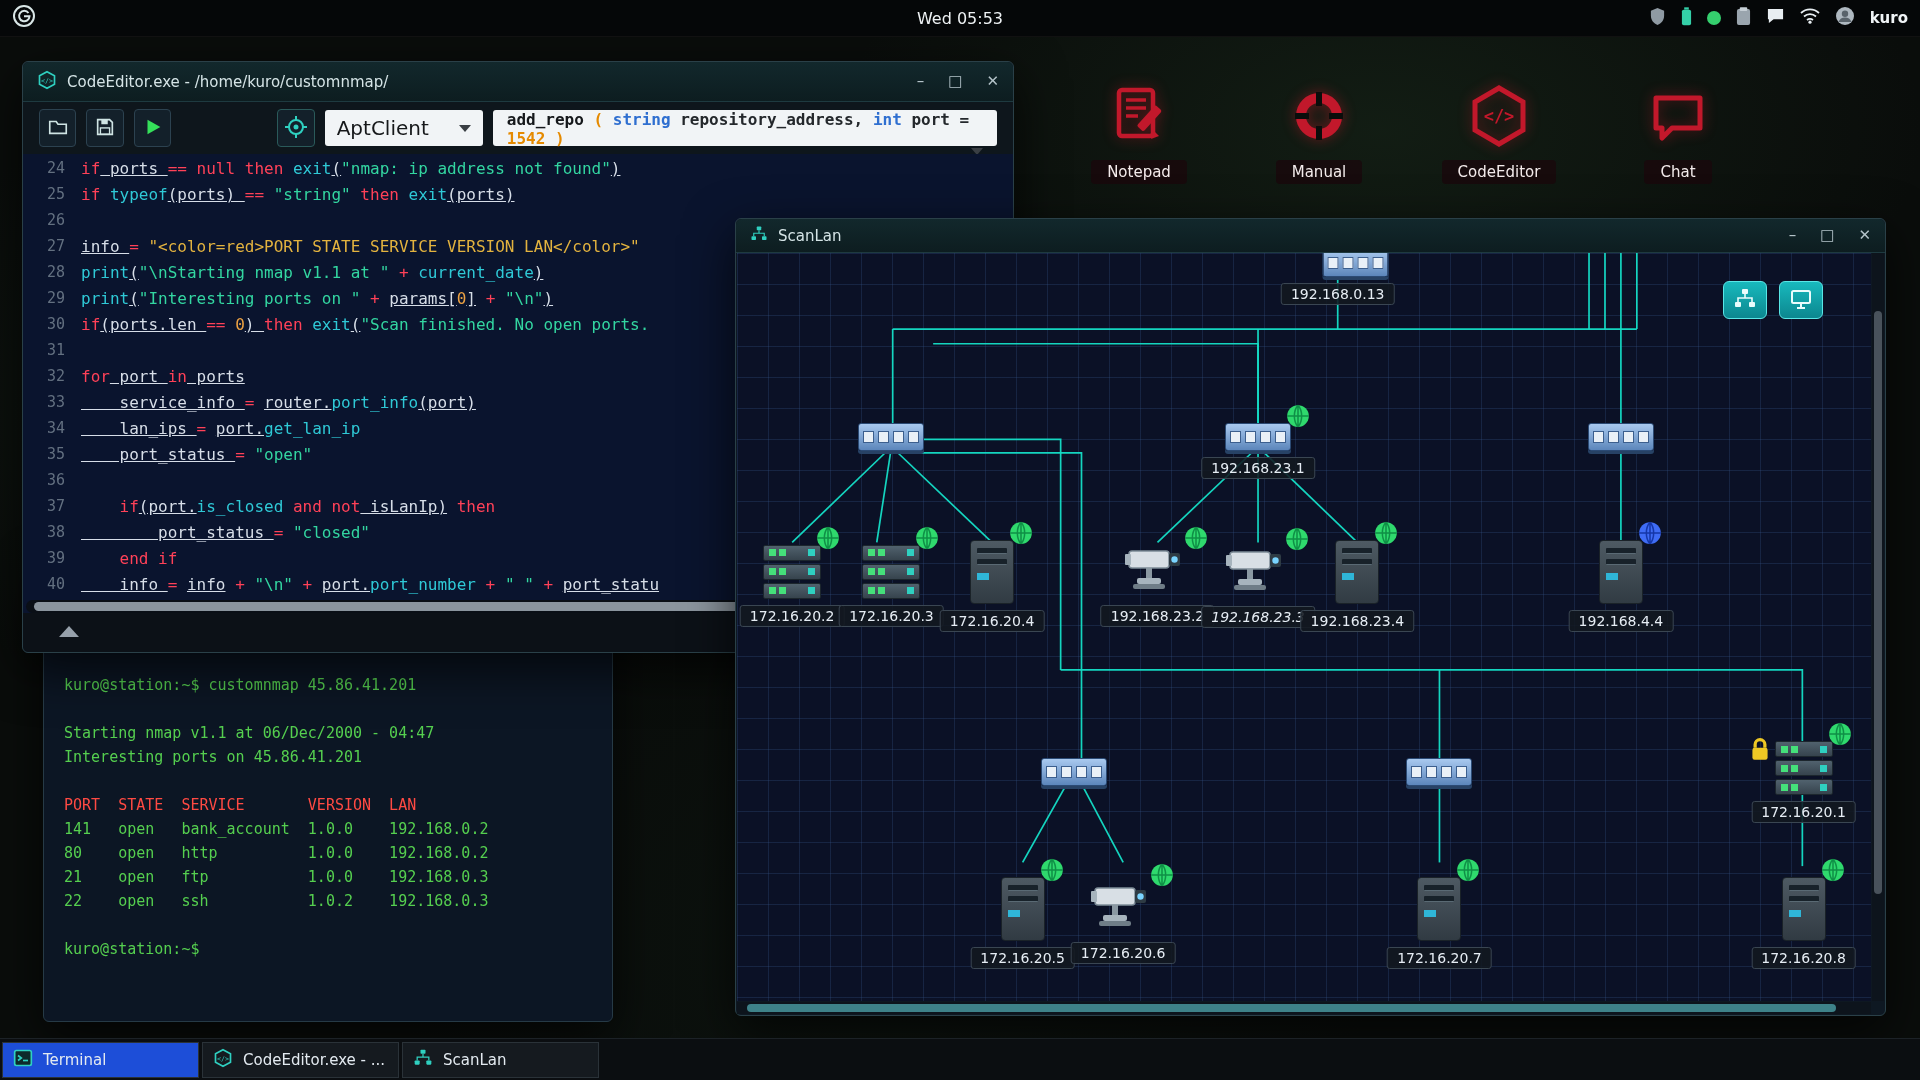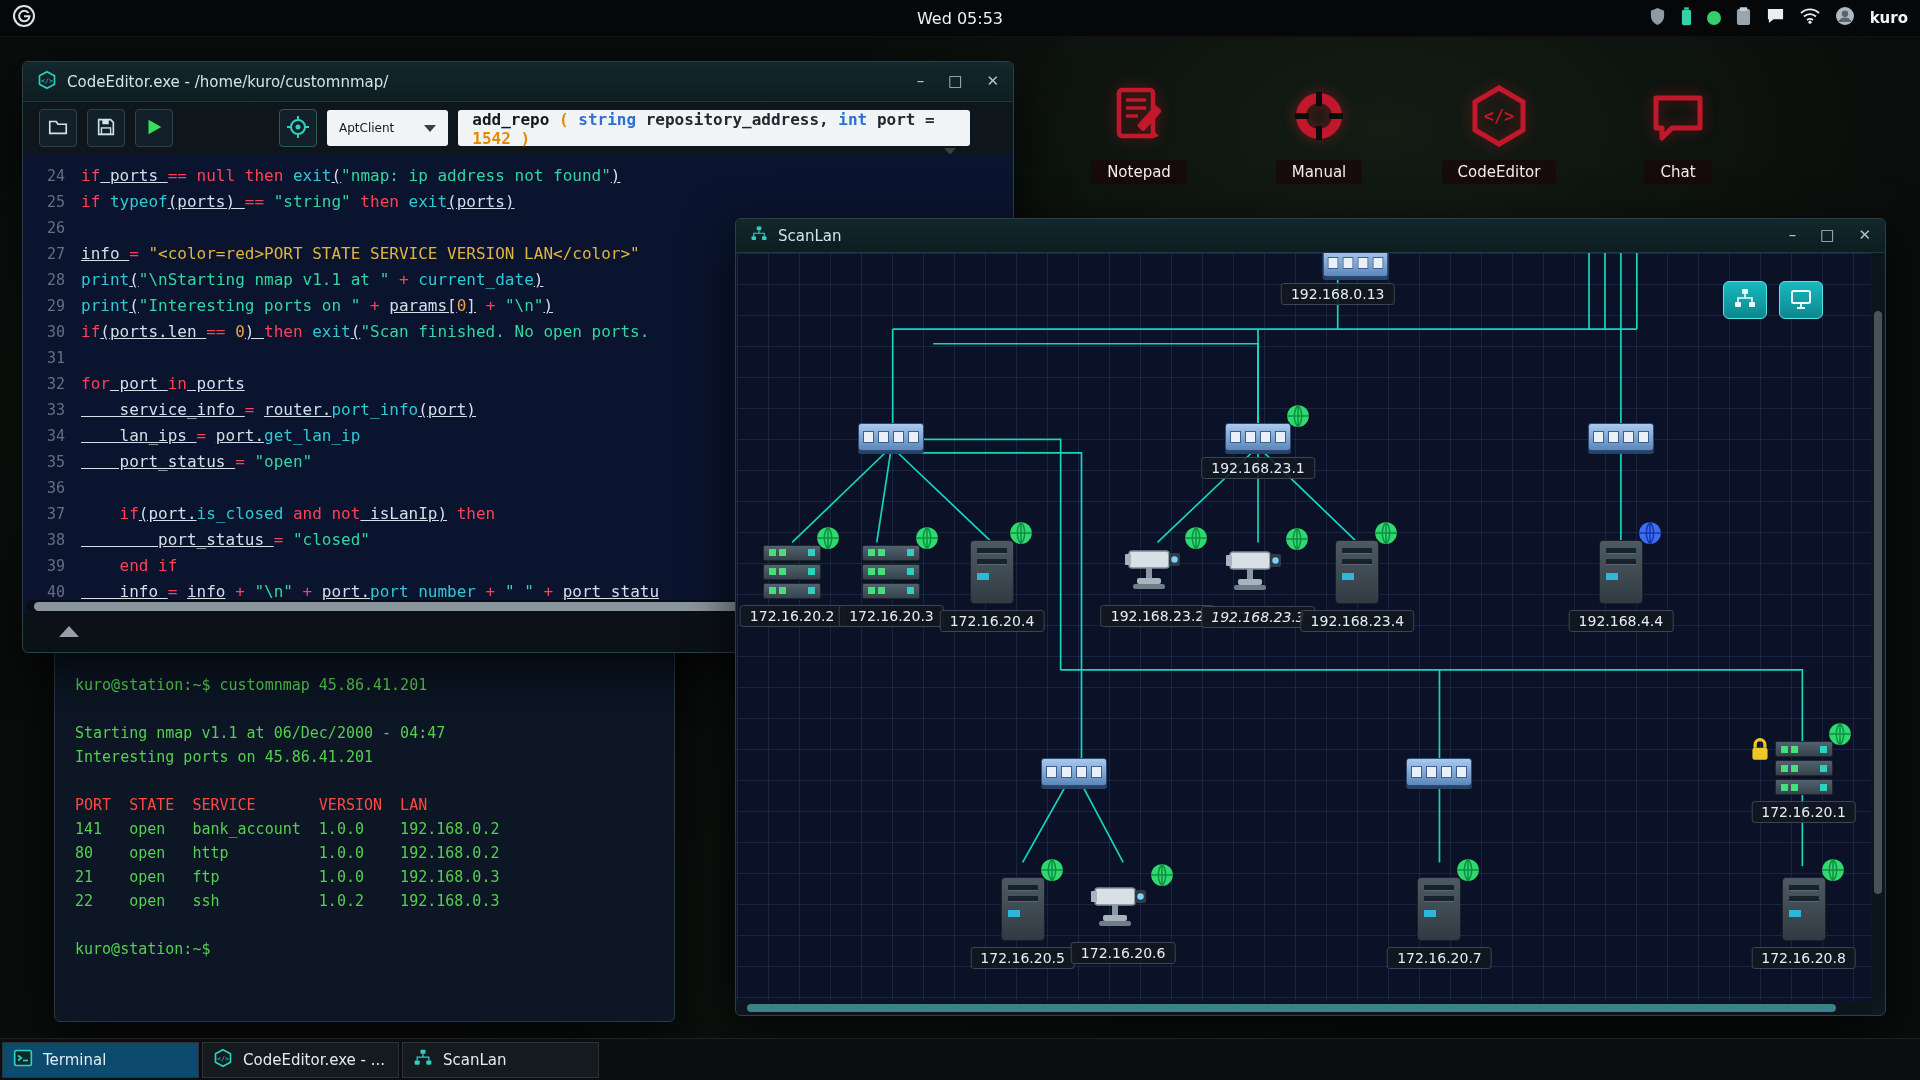--- a/index.html
+++ b/index.html
@@ -38,55 +38,55 @@
   .wc{cursor:pointer;line-height:1;}
 
   
   .editor{left:22px;top:61px;width:992px;height:592px;z-index:10;}
   .editor-toolbar{display:flex;align-items:center;gap:10px;padding:0 16px;height:52px;
                   background:#0e161c;border-bottom:1px solid #1b2a33;}
   .tb-btn{width:38px;height:38px;background:#13202a;border:1px solid #2c4250;border-radius:4px;
           display:flex;align-items:center;justify-content:center;cursor:pointer;padding:0;}
   .tb-btn.scope{margin-left:96px;border-color:#2a5a5a;}
   .apt-select{height:36px;background:#f1f4f6;border-radius:3px;display:flex;align-items:center;
-              padding:0 12px;gap:30px;color:#16181a;font-size:12px;font-weight:500;cursor:pointer;}
+              padding:0 12px;gap:30px;color:#16181a;font-size:20px;font-weight:500;cursor:pointer;}
   .chev{width:0;height:0;border-left:6px solid transparent;border-right:6px solid transparent;
         border-top:7px solid #3a3f44;display:inline-block;}
   .sig-box{height:36px;width:512px;background:#f1f4f6;border-radius:3px;display:flex;align-items:center;
            padding:0 14px;box-sizing:border-box;font-family:"DejaVu Sans Mono","Liberation Mono",monospace;
            font-size:16px;cursor:pointer;flex-direction:column;}
   .sig-box .chev{margin-left:auto;}
   .sg-name{color:#15181b;font-weight:700;}
   .sg-paren{color:#e58a00;font-weight:700;}
   .sg-type{color:#2f6fd0;font-weight:700;}
   .sg-plain{color:#24282c;font-weight:700;}
   .sg-num{color:#e58a00;font-weight:700;}
 
   .code-area{position:absolute;top:92px;left:0;right:0;height:459px;background:#0a142e;
              overflow:hidden;padding-top:5px;font-family:"DejaVu Sans Mono","Liberation Mono",monospace;}
-  .code-line{display:flex;height:26px;align-items:flex-end;}
+  .code-line{display:flex;height:26px;align-items:flex-start;}
   .code-line .ln{width:42px;text-align:right;padding-right:16px;color:#637080;font-size:15px;flex:none;}
   .code-line .ct{white-space:pre;font-size:16px;}
   .tk-kw{color:#ff4158;}
   .tk-id{color:#d7dee8;text-decoration:underline;}
   .tk-fn{color:#2fc9d6;}
   .tk-str{color:#33d6a1;}
   .tk-ystr{color:#e3b33f;}
   .tk-num{color:#eda243;}
 
   .editor-hscroll{position:absolute;left:3px;right:3px;top:538px;height:13px;background:#0a0f16;
                   border-radius:7px;z-index:2;}
   .editor-hscroll .thumb{position:absolute;left:8px;top:2px;height:9px;width:94%;background:#8b959e;border-radius:5px;}
   .bottom-strip{position:absolute;left:0;right:0;top:551px;bottom:0;background:#0c1117;border-radius:0 0 6px 6px;}
   .up-triangle{position:absolute;left:36px;top:13px;width:0;height:0;
                border-left:10px solid transparent;border-right:10px solid transparent;
                border-bottom:11px solid #96a0aa;}
 
   
-  .terminal{left:54px;top:560px;width:621px;height:462px;background:#0c1624;border:1px solid #263a46;z-index:5;}
+  .terminal{left:43px;top:560px;width:570px;height:462px;background:#0c1624;border:1px solid #263a46;z-index:5;}
   .term-body{position:absolute;inset:0;padding:112px 18px 14px 20px;overflow:hidden;
              font-family:"DejaVu Sans Mono","Liberation Mono",monospace;}
   .term-line{white-space:pre;min-height:24px;line-height:24px;font-size:15px;}
   .term-green{color:#55cf4f;}
   .term-red{color:#ff4a43;}
 
   
   .scanlan{left:735px;top:218px;width:1151px;height:798px;z-index:20;}
   .scanlan .titlebar{height:34px;}
   .scan-map{position:absolute;top:34px;left:1px;right:14px;bottom:14px;overflow:hidden;
@@ -130,21 +130,21 @@
   .scan-vscroll .thumb{position:absolute;left:2px;right:2px;top:58px;height:78%;background:#49525b;border-radius:5px;}
   .scan-hscroll{position:absolute;left:1px;right:14px;bottom:1px;height:12px;background:#0d141c;}
   .scan-hscroll .thumb{position:absolute;top:2px;bottom:2px;left:10px;width:96%;background:#3e8289;border-radius:5px;}
 
   
   .taskbar{position:absolute;left:0;right:0;top:1038px;height:42px;background:#0b0e11;
            border-top:1px solid #1c2227;display:flex;align-items:center;padding:0 2px;gap:3px;z-index:60;box-sizing:border-box;}
   .tb-item{width:197px;height:36px;background:#151a1f;border:1px solid #2a3238;display:flex;
            align-items:center;gap:10px;padding:0 10px;color:#e3eaf0;font-size:15px;cursor:pointer;
            box-sizing:border-box;white-space:nowrap;overflow:hidden;}
-  .tb-item.active{background:#0c4a6e;}
+  .tb-item.active{background:#1d4ed8;}
 </style>
 </head>
 <body>
 
 <div class="desktop">
 
   <div class="dicon" style="left:1319px">
     <span>
       <svg viewBox="0 0 64 64" width="64" height="64">
         <circle cx="32" cy="32" r="18" fill="none" stroke="#c2182b" stroke-width="10"></circle>

